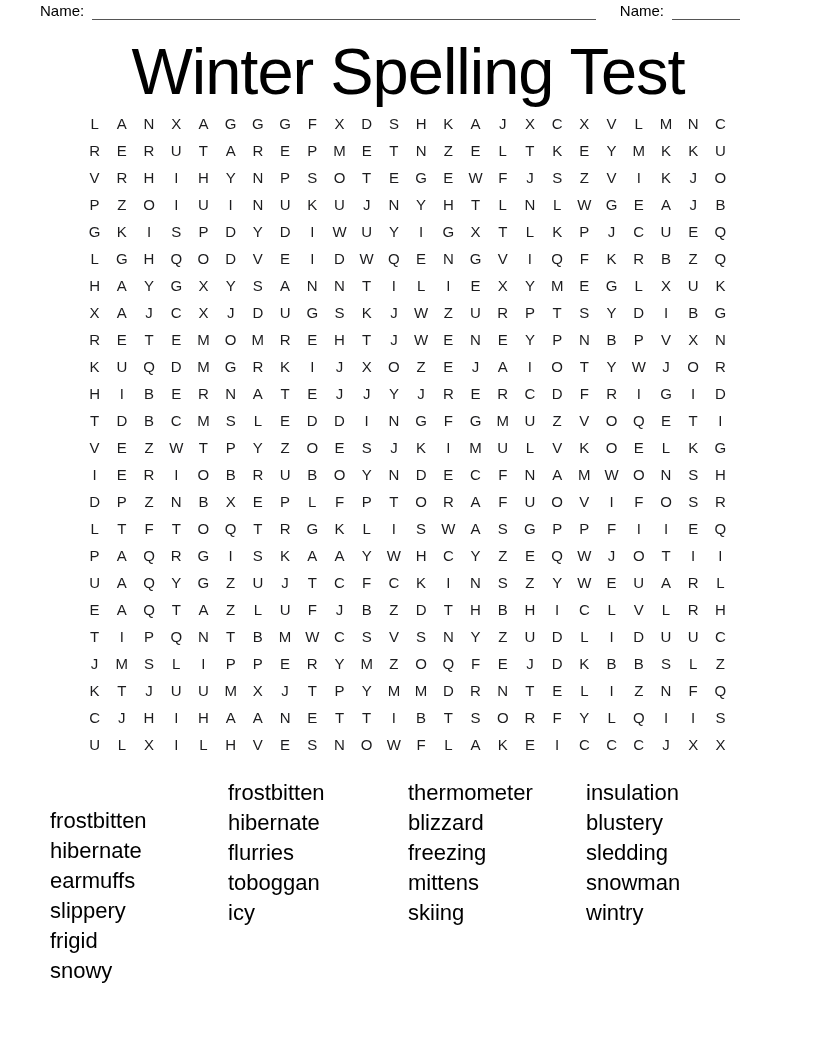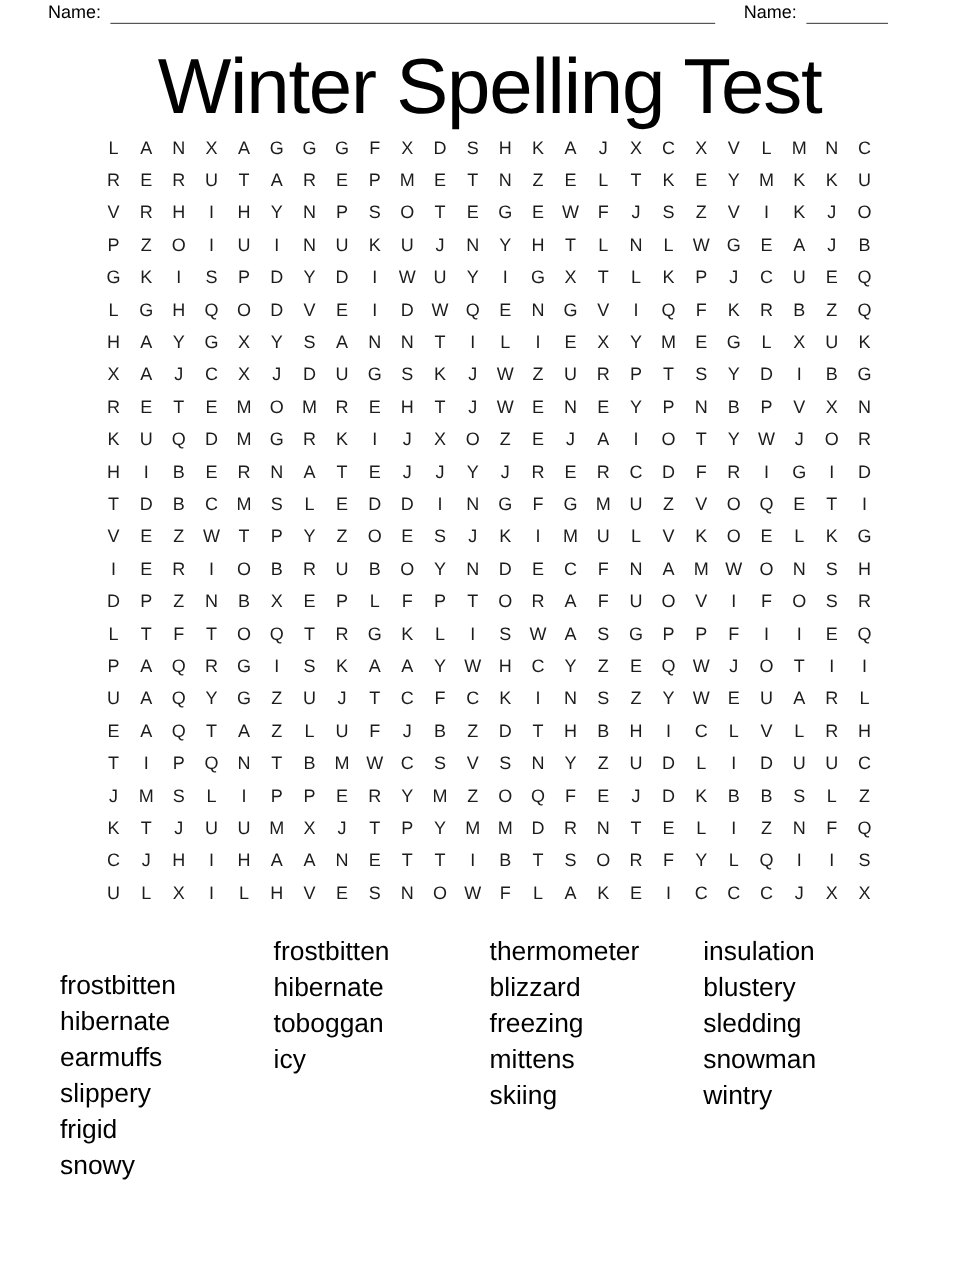--- a/index.html
+++ b/index.html
@@ -697,20 +697,21 @@
         <div class="word">frostbitten</div>
         <div class="word">hibernate</div>
         <div class="word">earmuffs</div>
         <div class="word">slippery</div>
         <div class="word">frigid</div>
         <div class="word">snowy</div>
       </div>
     <div class="word-col word-col-2">
         <div class="word">frostbitten</div>
         <div class="word">hibernate</div>
+        <div class="word">flurries</div>
         <div class="word">toboggan</div>
         <div class="word">icy</div>
       </div>
     <div class="word-col word-col-3">
         <div class="word">thermometer</div>
         <div class="word">blizzard</div>
         <div class="word">freezing</div>
         <div class="word">mittens</div>
         <div class="word">skiing</div>
       </div>

